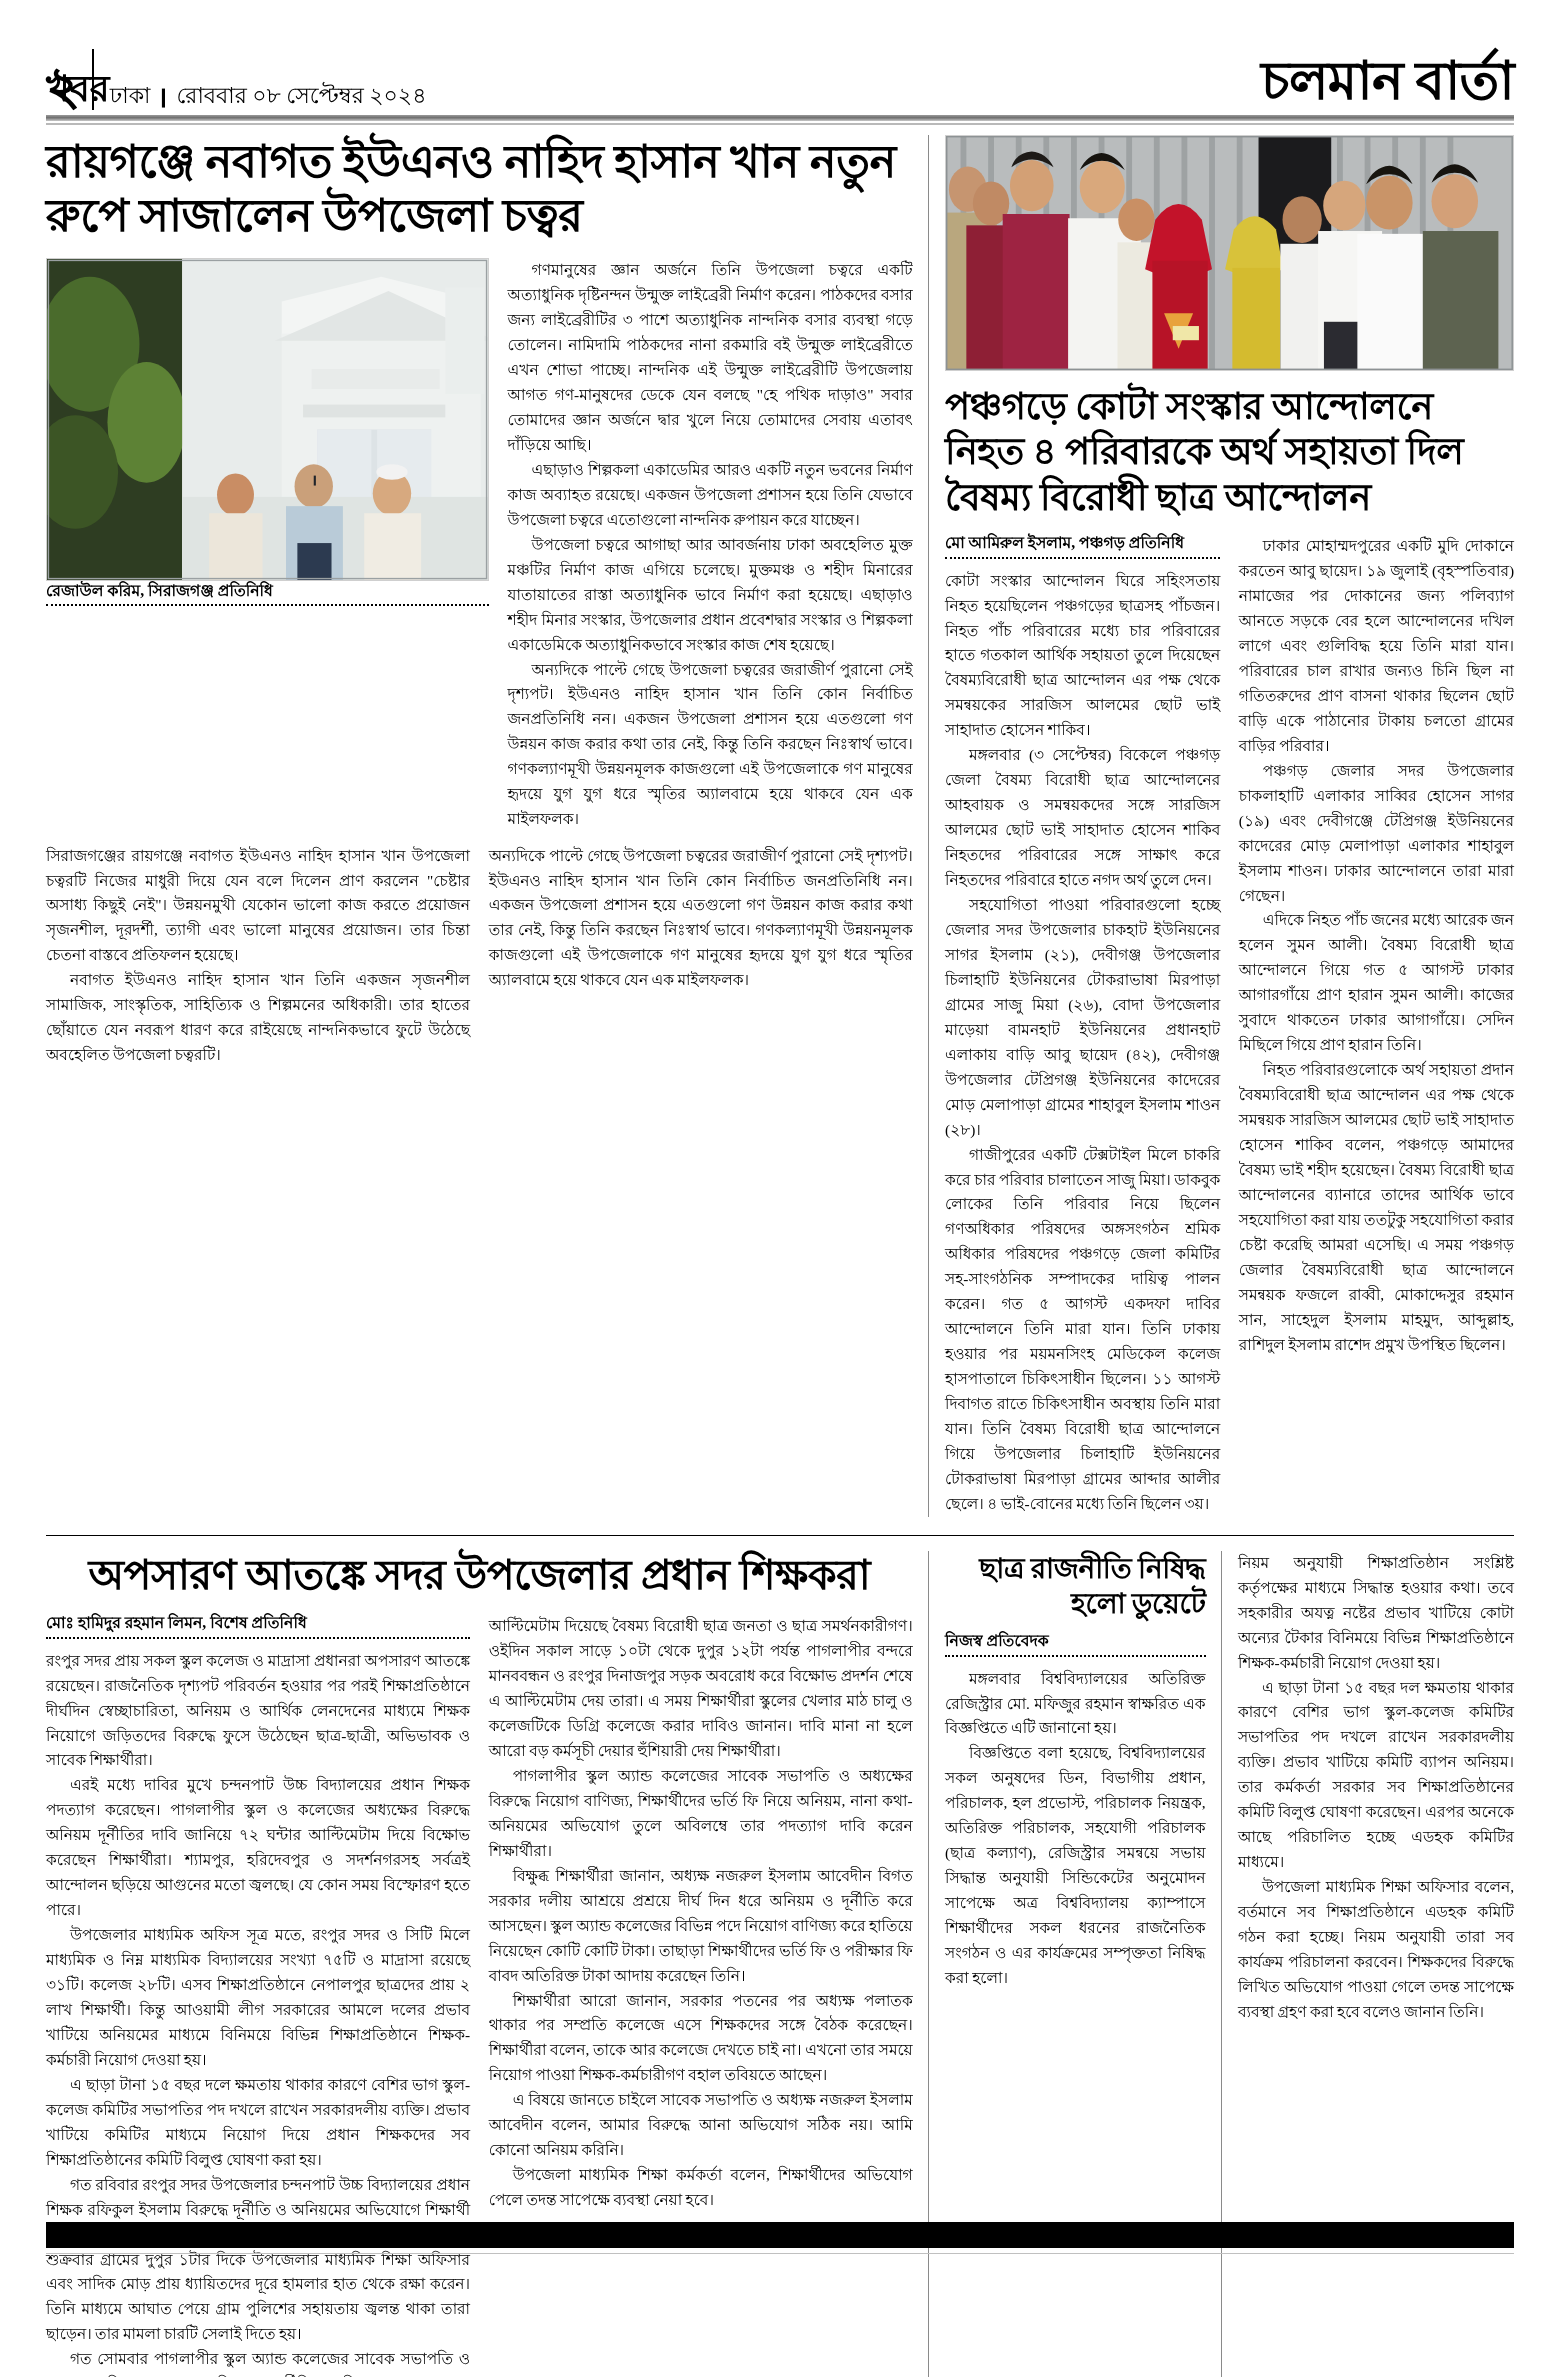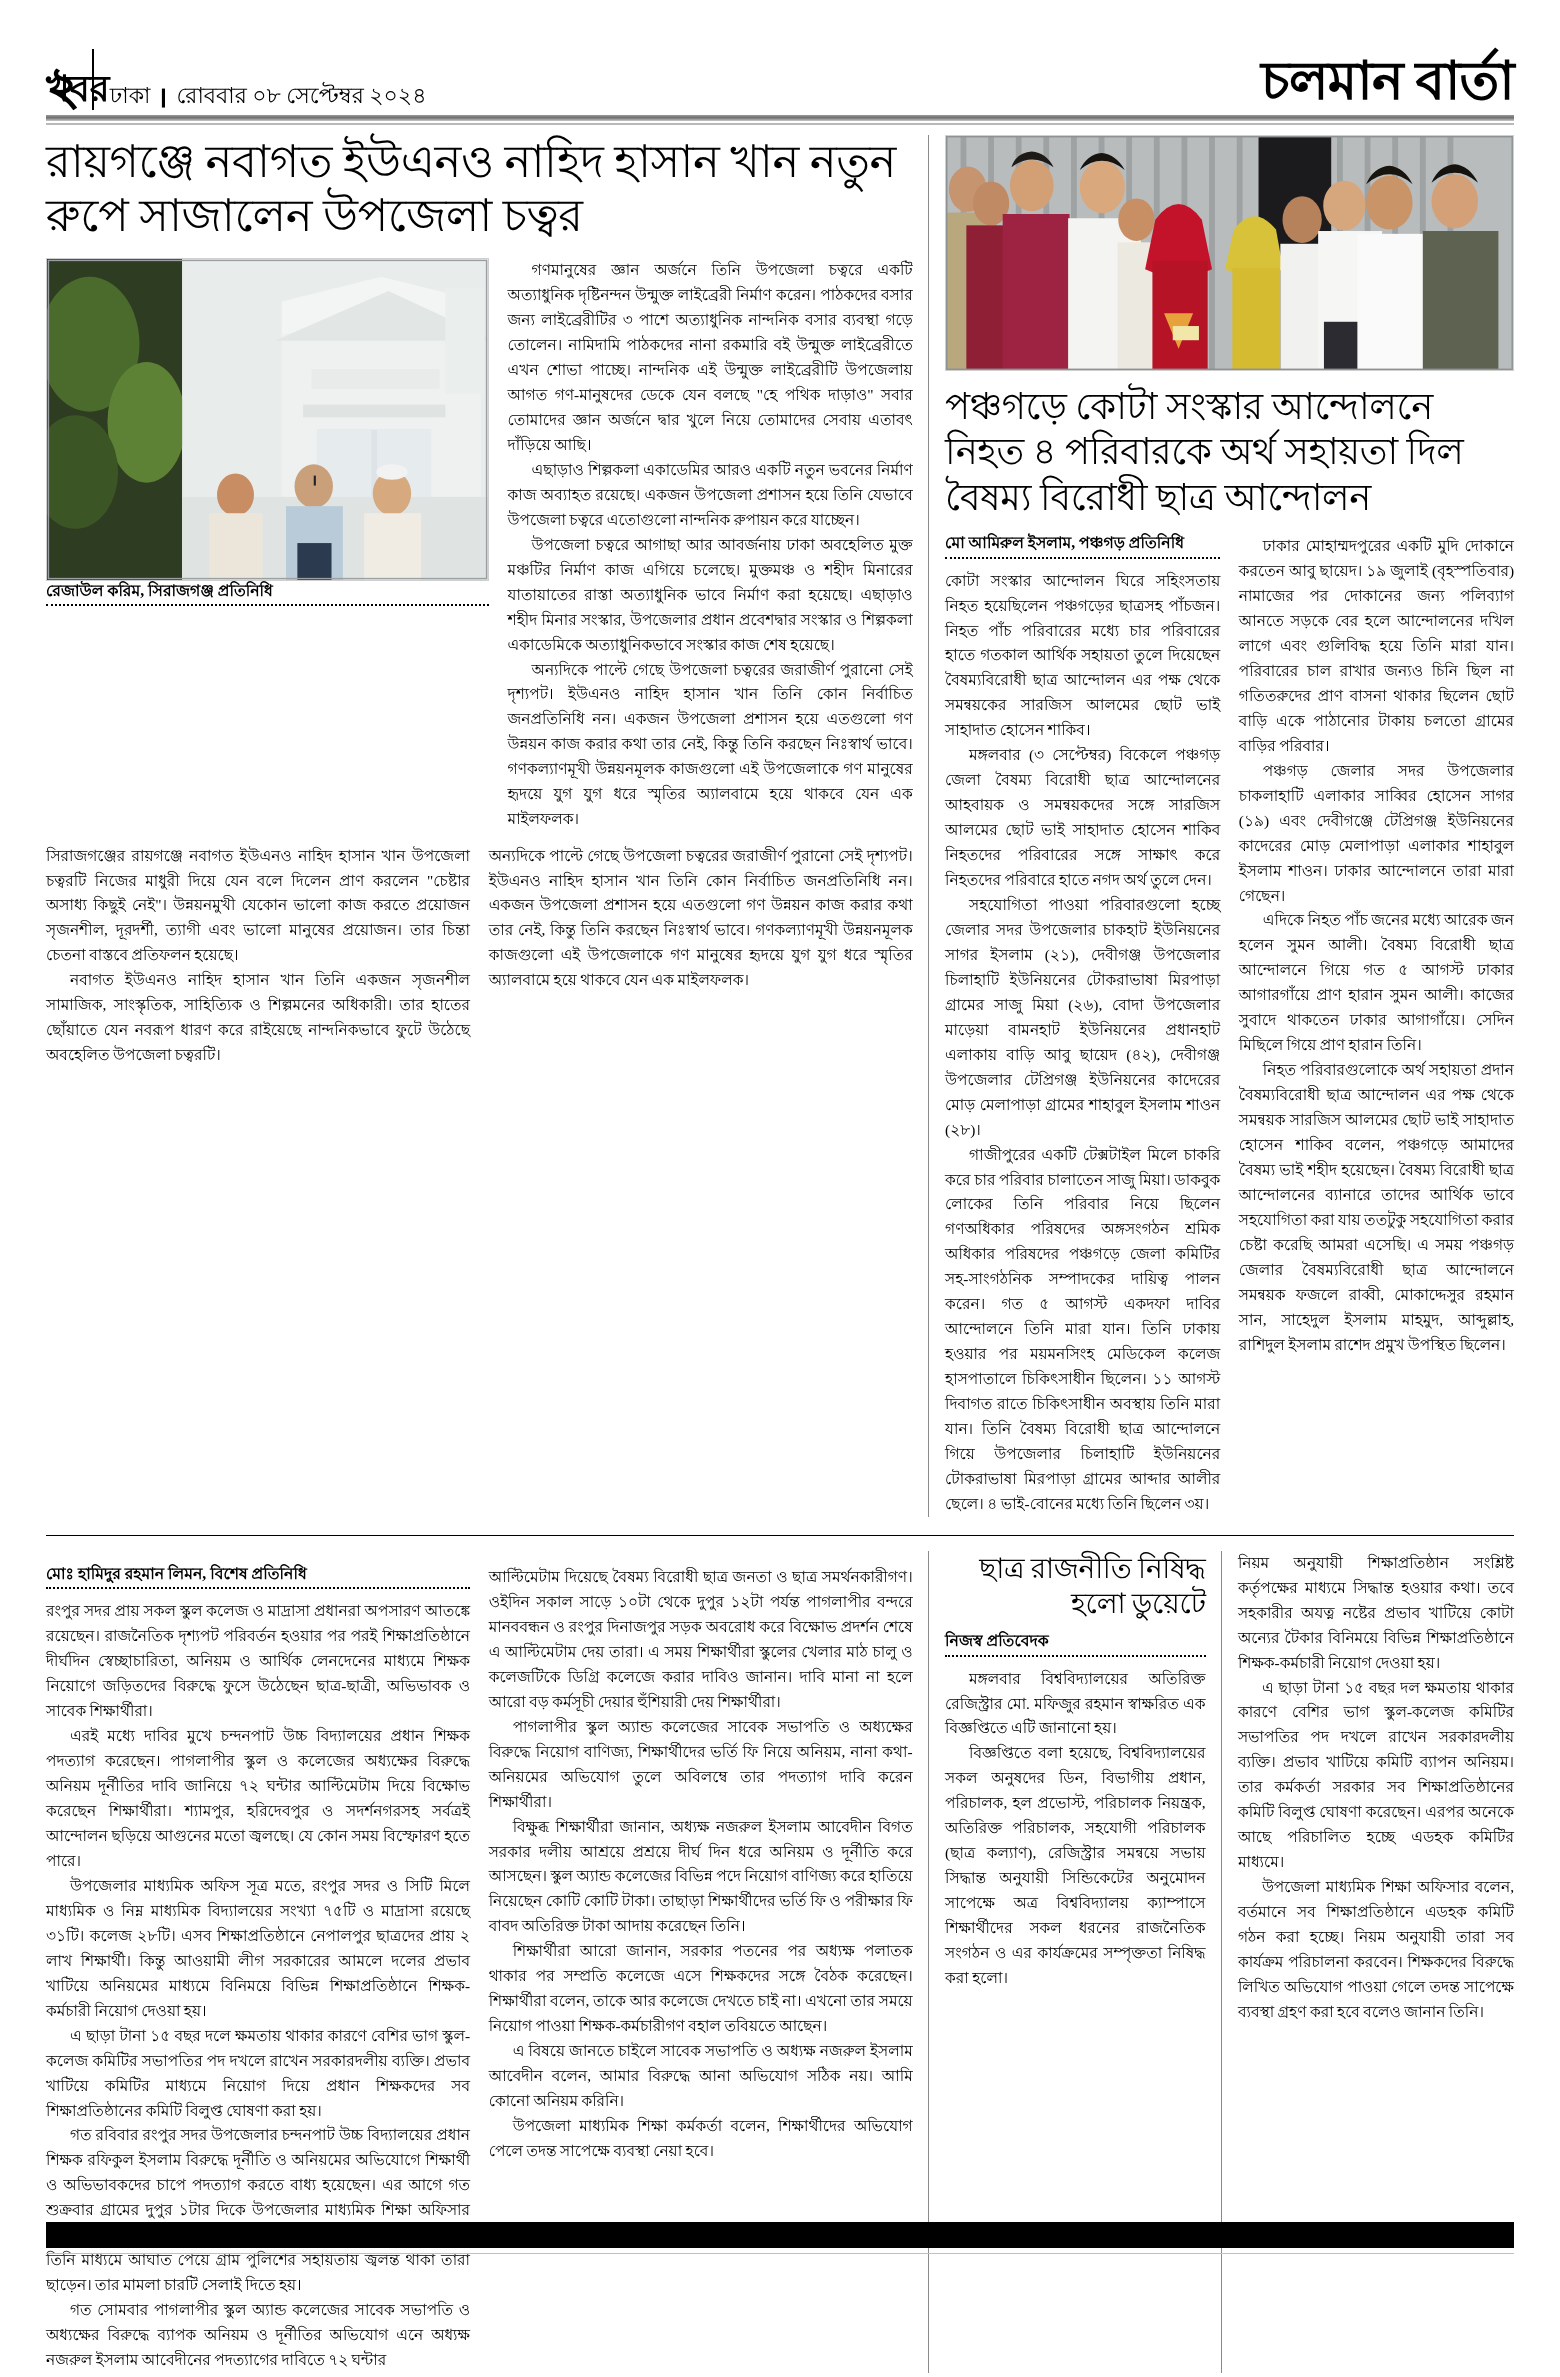--- a/index.html
+++ b/index.html
@@ -47,21 +47,21 @@
     line-height: 1; letter-spacing: -0.7px; padding-bottom: 1.4px;
     white-space: nowrap;
   }
   .masthead-rule {
     height: 5.7px; background: linear-gradient(to bottom,#9a9a9a 0%,#6f6f6f 45%,#c9c9c9 100%);
     margin-top: 1.4px;
   }
   .masthead-rule2 { height: 1.4px; background:#b9b9b9; margin-top:2.1px; }
 
   .headline {
-    font-weight: 400; line-height: 1.16; letter-spacing: -0.4px;
+    font-weight: 700; line-height: 1.16; letter-spacing: -0.4px;
   }
   .byline {
     font-size: 15.7px; font-weight: 700; line-height: 1.2;
     padding-bottom: 3.6px;
     border-bottom: 2.9px dotted #000;
     margin-bottom: 10px;
   }
   .body-col p {
     font-size: 15.4px; line-height: 1.62; text-align: justify;
     text-justify: inter-word; text-indent: 24px;
@@ -272,20 +272,21 @@
           <p>এদিকে নিহত পাঁচ জনের মধ্যে আরেক জন হলেন সুমন আলী। বৈষম্য বিরোধী ছাত্র আন্দোলনে গিয়ে গত ৫ আগস্ট ঢাকার আগারগাঁয়ে প্রাণ হারান সুমন আলী। কাজের সুবাদে থাকতেন ঢাকার আগাগাঁয়ে। সেদিন মিছিলে গিয়ে প্রাণ হারান তিনি।</p>
           <p>নিহত পরিবারগুলোকে অর্থ সহায়তা প্রদান বৈষম্যবিরোধী ছাত্র আন্দোলন এর পক্ষ থেকে সমন্বয়ক সারজিস আলমের ছোট ভাই সাহাদাত হোসেন শাকিব বলেন, পঞ্চগড়ে আমাদের বৈষম্য ভাই শহীদ হয়েছেন। বৈষম্য বিরোধী ছাত্র আন্দোলনের ব্যানারে তাদের আর্থিক ভাবে সহযোগিতা করা যায় ততটুকু সহযোগিতা করার চেষ্টা করেছি আমরা এসেছি। এ সময় পঞ্চগড় জেলার বৈষম্যবিরোধী ছাত্র আন্দোলনে সমন্বয়ক ফজলে রাব্বী, মোকাদ্দেসুর রহমান সান, সাহেদুল ইসলাম মাহমুদ, আব্দুল্লাহ, রাশিদুল ইসলাম রাশেদ প্রমুখ উপস্থিত ছিলেন।</p>
         </div>
       </div>
     </div>
   </div>
 
   <div class="mid-section">
 
     <div class="mid-a">
+      <h2 class="headline mid-a-headline">অপসারণ আতঙ্কে সদর উপজেলার প্রধান শিক্ষকরা</h2>
       <div class="mid-a-cols">
         <div class="body-col">
           <div class="byline">মোঃ হামিদুর রহমান লিমন, বিশেষ প্রতিনিধি</div>
           <p class="noind">রংপুর সদর প্রায় সকল স্কুল কলেজ ও মাদ্রাসা প্রধানরা অপসারণ আতঙ্কে রয়েছেন। রাজনৈতিক দৃশ্যপট পরিবর্তন হওয়ার পর পরই শিক্ষাপ্রতিষ্ঠানে দীর্ঘদিন স্বেচ্ছাচারিতা, অনিয়ম ও আর্থিক লেনদেনের মাধ্যমে শিক্ষক নিয়োগে জড়িতদের বিরুদ্ধে ফুসে উঠেছেন ছাত্র-ছাত্রী, অভিভাবক ও সাবেক শিক্ষার্থীরা।</p>
           <p>এরই মধ্যে দাবির মুখে চন্দনপাট উচ্চ বিদ্যালয়ের প্রধান শিক্ষক পদত্যাগ করেছেন। পাগলাপীর স্কুল ও কলেজের অধ্যক্ষের বিরুদ্ধে অনিয়ম দূর্নীতির দাবি জানিয়ে ৭২ ঘন্টার আল্টিমেটাম দিয়ে বিক্ষোভ করেছেন শিক্ষার্থীরা। শ্যামপুর, হরিদেবপুর ও সদর্শনগরসহ সর্বত্রই আন্দোলন ছড়িয়ে আগুনের মতো জ্বলছে। যে কোন সময় বিস্ফোরণ হতে পারে।</p>
           <p>উপজেলার মাধ্যমিক অফিস সূত্র মতে, রংপুর সদর ও সিটি মিলে মাধ্যমিক ও নিম্ন মাধ্যমিক বিদ্যালয়ের সংখ্যা ৭৫টি ও মাদ্রাসা রয়েছে ৩১টি। কলেজ ২৮টি। এসব শিক্ষাপ্রতিষ্ঠানে নেপালপুর ছাত্রদের প্রায় ২ লাখ শিক্ষার্থী। কিন্তু আওয়ামী লীগ সরকারের আমলে দলের প্রভাব খাটিয়ে অনিয়মের মাধ্যমে বিনিময়ে বিভিন্ন শিক্ষাপ্রতিষ্ঠানে শিক্ষক-কর্মচারী নিয়োগ দেওয়া হয়।</p>
           <p>এ ছাড়া টানা ১৫ বছর দলে ক্ষমতায় থাকার কারণে বেশির ভাগ স্কুল-কলেজ কমিটির সভাপতির পদ দখলে রাখেন সরকারদলীয় ব্যক্তি। প্রভাব খাটিয়ে কমিটির মাধ্যমে নিয়োগ দিয়ে প্রধান শিক্ষকদের সব শিক্ষাপ্রতিষ্ঠানের কমিটি বিলুপ্ত ঘোষণা করা হয়।</p>
           <p>গত রবিবার রংপুর সদর উপজেলার চন্দনপাট উচ্চ বিদ্যালয়ের প্রধান শিক্ষক রফিকুল ইসলাম বিরুদ্ধে দূর্নীতি ও অনিয়মের অভিযোগে শিক্ষার্থী ও অভিভাবকদের চাপে পদত্যাগ করতে বাধ্য হয়েছেন। এর আগে গত শুক্রবার গ্রামের দুপুর ১টার দিকে উপজেলার মাধ্যমিক শিক্ষা অফিসার এবং সাদিক মোড় প্রায় ধ্যায়িতদের দূরে হামলার হাত থেকে রক্ষা করেন। তিনি মাধ্যমে আঘাত পেয়ে গ্রাম পুলিশের সহায়তায় জ্বলন্ত থাকা তারা ছাড়েন। তার মামলা চারটি সেলাই দিতে হয়।</p>
           <p>গত সোমবার পাগলাপীর স্কুল অ্যান্ড কলেজের সাবেক সভাপতি ও অধ্যক্ষের বিরুদ্ধে ব্যাপক অনিয়ম ও দূর্নীতির অভিযোগ এনে অধ্যক্ষ নজরুল ইসলাম আবেদীনের পদত্যাগের দাবিতে ৭২ ঘন্টার</p>
         </div>

